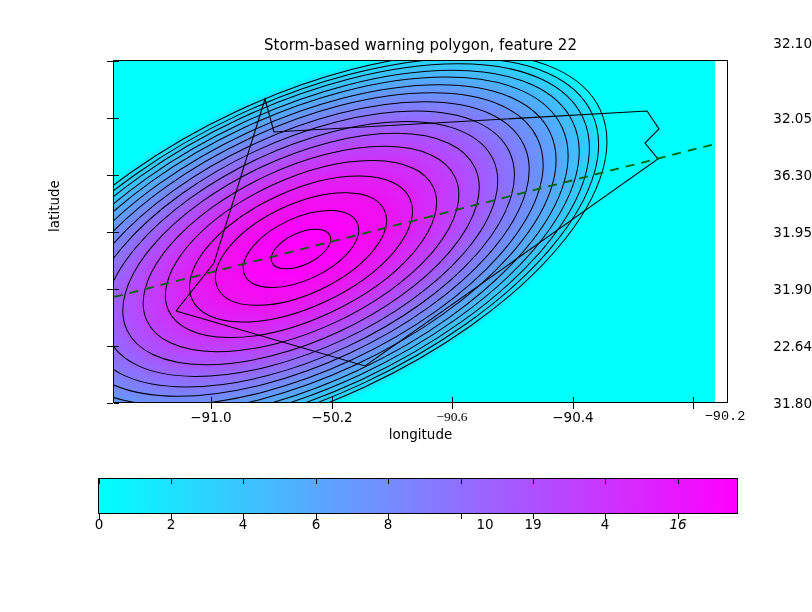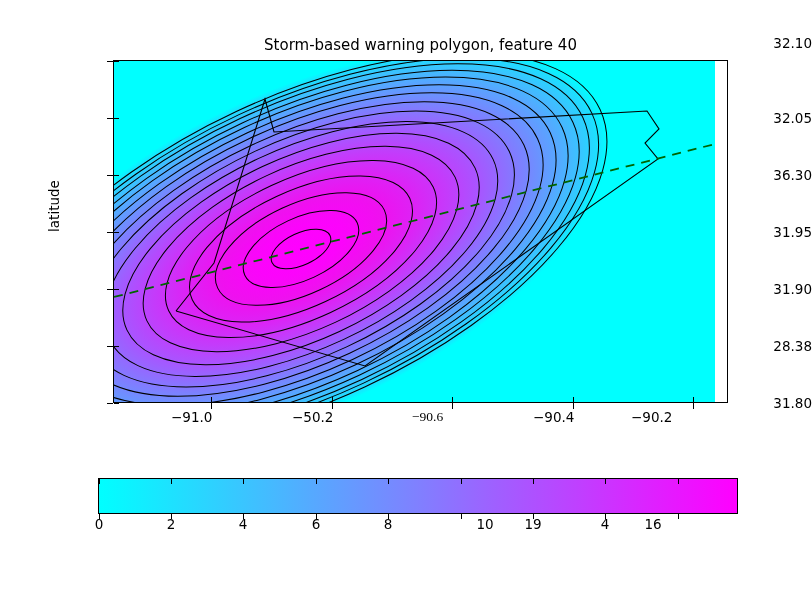--- a/index.html
+++ b/index.html
@@ -88,21 +88,21 @@
     right: 0;
     width: 66px;
     text-align: right;
     font-size: 13.5px;
     color: #000000;
     line-height: 14px;
   }
   .ticklabel-x {
     position: absolute;
     width: 80px;
-    text-align: left;
+    text-align: center;
     font-size: 13.5px;
     color: #000000;
     line-height: 14px;
   }
   #ylabel {
     position: absolute;
     left: -6px;
     top: 198px;
     width: 120px;
     text-align: center;
@@ -161,21 +161,21 @@
     font-size: 13.5px;
     color: #000000;
     line-height: 16px;
   }
 </style>
 </head>
 <body>
 
 <div id="figure">
 
-  <div id="plot-title">Storm-based warning polygon, feature 40</div>
+  <div id="plot-title">Storm-based warning polygon, feature 22</div>
 
   <div id="axes-main">
     <svg id="plot-canvas" viewBox="0 0 615 343" preserveAspectRatio="none">
       <defs>
 
         <radialGradient id="blobGrad" cx="50%" cy="50%" r="50%">
           <stop offset="0%" stop-color="#ff00ff"></stop>
           <stop offset="14%" stop-color="#fb04fb"></stop>
           <stop offset="26%" stop-color="#ef10ef"></stop>
           <stop offset="37%" stop-color="#dd22f5"></stop>
@@ -228,21 +228,21 @@
       </g>
     </svg>
   </div>
 
   <div class="tick-y" style="top:403px;"></div>
   <div class="tick-y-in" style="top:403px;"></div>
   <div class="ticklabel-y" style="top:396px;">31.80</div>
 
   <div class="tick-y" style="top:346px;"></div>
   <div class="tick-y-in" style="top:346px;"></div>
-  <div class="ticklabel-y" style="top:339px;">28.38</div>
+  <div class="ticklabel-y" style="top:339px;">22.64</div>
 
   <div class="tick-y" style="top:289px;"></div>
   <div class="tick-y-in" style="top:289px;"></div>
   <div class="ticklabel-y" style="top:282px;">31.90</div>
 
   <div class="tick-y" style="top:232px;"></div>
   <div class="tick-y-in" style="top:232px;"></div>
   <div class="ticklabel-y" style="top:225px;">31.95</div>
 
   <div class="tick-y" style="top:175px;"></div>
@@ -268,23 +268,24 @@
   <div class="tick-x" style="left:452px;"></div>
   <div class="tick-x-in" style="left:452px;"></div>
   <div class="ticklabel-x" style="left:412px; top:410px;font-family:Liberation Serif, serif;">−90.6</div>
 
   <div class="tick-x" style="left:573px;"></div>
   <div class="tick-x-in" style="left:573px;"></div>
   <div class="ticklabel-x" style="left:533px; top:410px;">−90.4</div>
 
   <div class="tick-x" style="left:693px;"></div>
   <div class="tick-x-in" style="left:693px;"></div>
-  <div class="ticklabel-x" style="left:631px; top:410px;">−90.2</div>
+  <div class="ticklabel-x" style="left:685px; top:410px;font-family:Liberation Mono, monospace;">−90.2</div>
 
   <div id="ylabel">latitude</div>
+  <div id="xlabel">longitude</div>
 
   <div id="colorbar-axes">
     <svg id="colorbar-gradient" viewBox="0 0 638 34" preserveAspectRatio="none">
       <defs>
         <linearGradient id="cbarGrad" x1="0%" y1="0%" x2="100%" y2="0%">
           <stop offset="0%" stop-color="#00ffff"></stop>
           <stop offset="12%" stop-color="#1fe0ff"></stop>
           <stop offset="25%" stop-color="#40bfff"></stop>
           <stop offset="37%" stop-color="#5fa0ff"></stop>
           <stop offset="50%" stop-color="#8080ff"></stop>
@@ -325,15 +326,15 @@
   <div class="cbar-tick" style="left:533px;"></div>
   <div class="cbar-tick-top" style="left:533px;"></div>
   <div class="cbar-label" style="left:508px;">19</div>
 
   <div class="cbar-tick" style="left:605px;"></div>
   <div class="cbar-tick-top" style="left:605px;"></div>
   <div class="cbar-label" style="left:580px;">4</div>
 
   <div class="cbar-tick" style="left:678px;"></div>
   <div class="cbar-tick-top" style="left:678px;"></div>
-  <div class="cbar-label" style="left:628px;">16</div>
+  <div class="cbar-label" style="left:653px;font-style:italic;">16</div>
 
 </div>
 
 </body></html>

